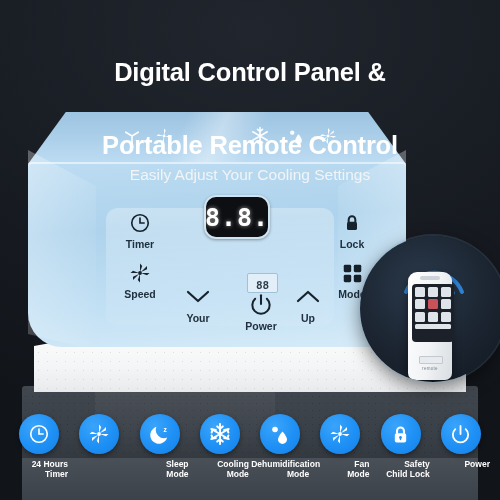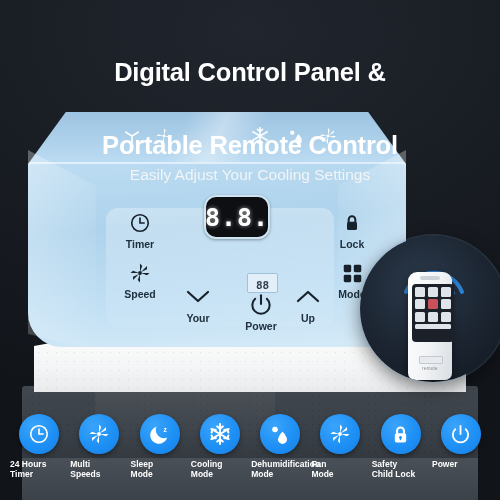--- a/index.html
+++ b/index.html
@@ -157,21 +157,21 @@
   .remote-chip{
     position:absolute;left:11px;bottom:16px;width:22px;height:6px;
     background:#e7eaee;border:.5px solid #c3c9cf;border-radius:1px;
   }
 
   
   .features{
     position:absolute;left:0;right:0;bottom:6px;height:80px;z-index:9;
     display:flex;justify-content:space-between;padding:0 10px;box-sizing:border-box;
   }
-  .feat{width:58px;text-align:left;}
+  .feat{width:58px;text-align:right;}
   .feat-circ{
     width:40px;height:40px;margin:0 auto;border-radius:50%;
     background:radial-gradient(circle at 36% 30%, #3aa4fa 0%, #1e90f5 55%, #1580e6 100%);
     display:flex;align-items:center;justify-content:center;
     box-shadow:0 2px 5px rgba(0,0,0,.4);
   }
   .feat-circ svg{display:block;}
   .feat-lb{
     margin-top:5px;color:#ffffff;font-size:8.5px;line-height:10px;font-weight:bold;
   }
@@ -378,24 +378,20 @@
               <path d="M12 11 L12 2.5 L14.2 5 Z"></path>
               <path d="M13 12 L21.5 12 L19 14.2 Z"></path>
           <path d="M11 12 L2.5 12 L5 9.8 Z"></path>
               <path d="M12 13 L12 21.5 L9.8 19 Z"></path>
           <path d="M13 11 L19 5 L19 8.2 Z"></path>
               <path d="M11 13 L5 19 L5 15.8 Z"></path>
           <circle cx="12" cy="12" r="1.9"></circle>
             </g>
         </svg>
       </div>
-      <div class="feat-lb">
-        <div>Multi</div>
-        <div>Speeds</div>
-      </div>
     </div>
 
     <div class="feat">
       <div class="feat-circ">
         <svg width="23" height="23" viewBox="0 0 24 24" fill="#fff">
           <path d="M20 15.2 A8.6 8.6 0 0 1 8.8 4 A9 9 0 1 0 20 15.2 Z"></path>
           <text x="16.2" y="9.6" font-size="7" font-family="Liberation Sans, sans-serif" font-weight="bold" fill="#fff">z</text>
         </svg>
       </div>
       <div class="feat-lb">

